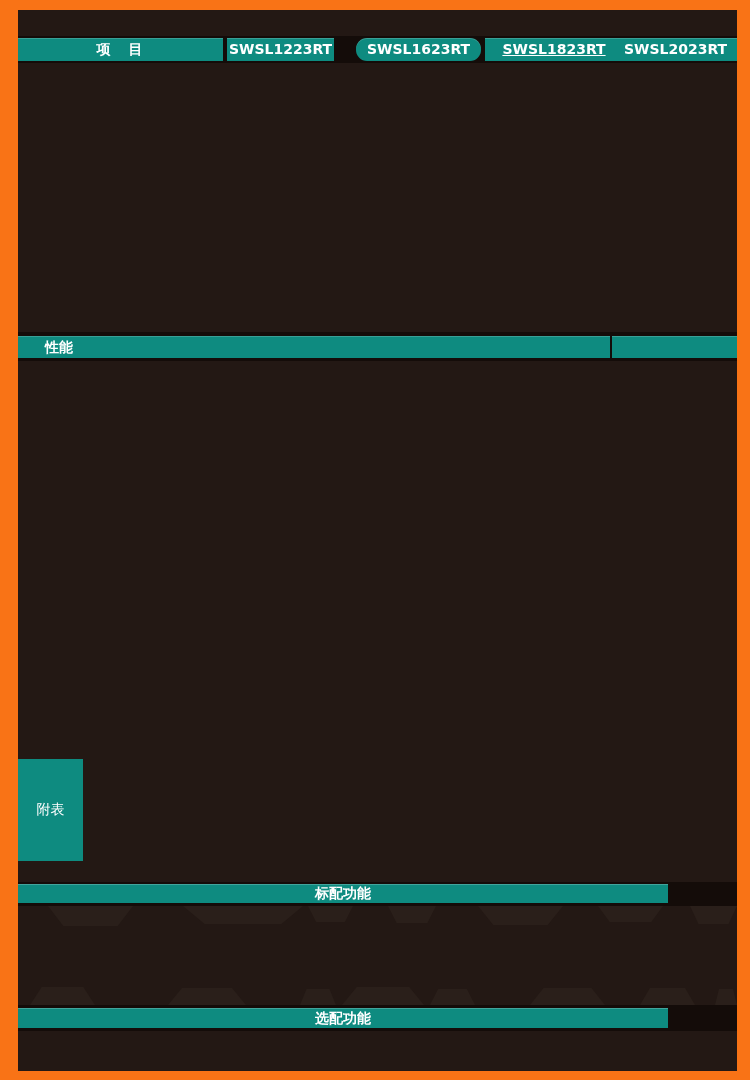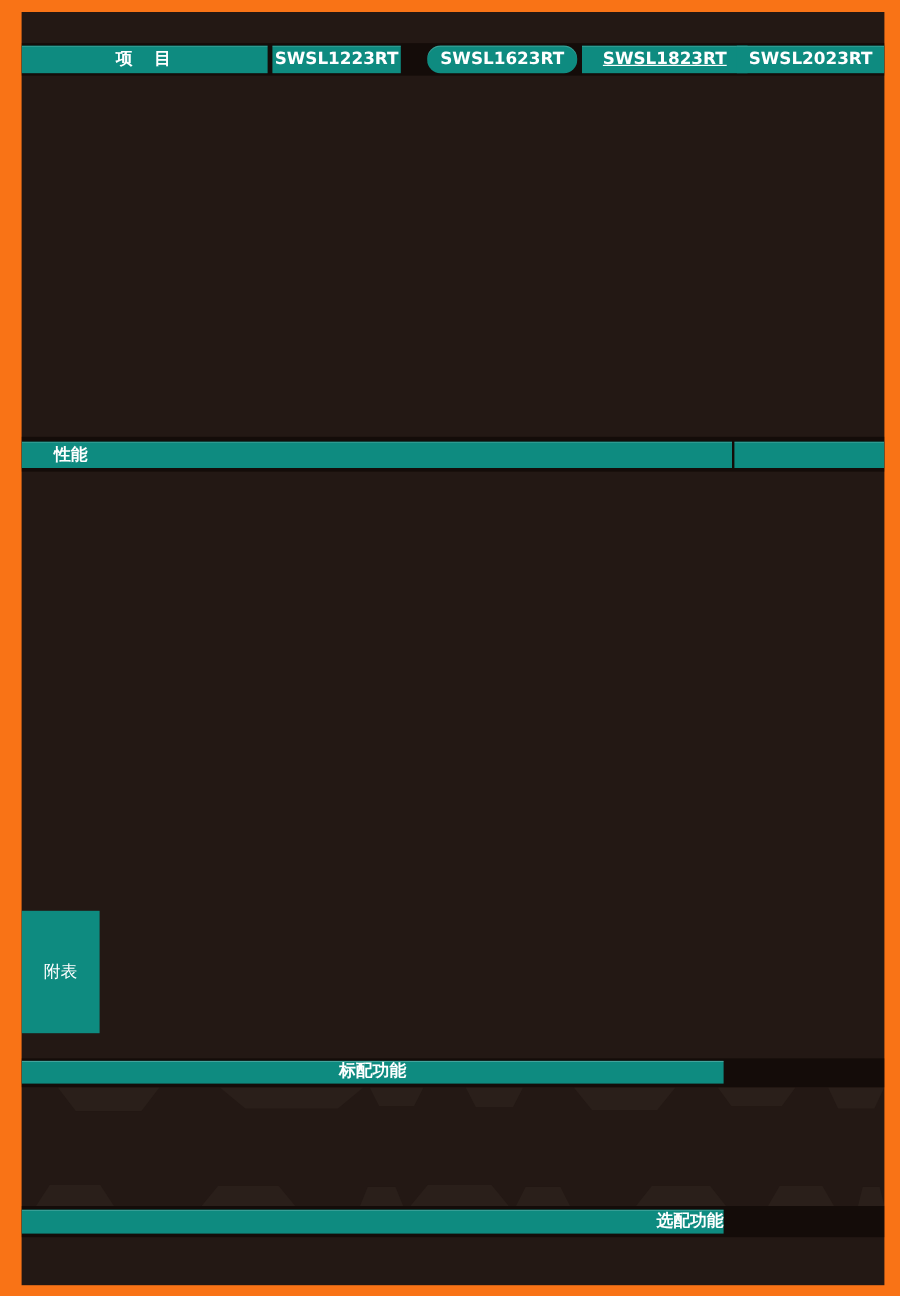--- a/index.html
+++ b/index.html
@@ -53,21 +53,20 @@
   .hc-m3    { left: 467px; width: 138px; text-decoration: underline; }
   .hc-m4    { left: 596px; width: 123px; }
   
   .perf-row {
     position: absolute;
     left: 0;
     top: 322px;
     width: 719px;
     height: 29px;
     background: #140c09;
-    margin-top: 32px;
   }
   .perf-seg {
     position: absolute;
     top: 4px;
     height: 22px;
     background: #0e8b80;
     box-shadow: inset 0 1px 0 rgba(255,255,255,0.18);
   }
   .perf-main { left: 0;     width: 592px; }
   .perf-side { left: 594px; width: 125px; }
@@ -98,30 +97,30 @@
     position: absolute;
     left: 0;
     width: 719px;
     background: #140c09;
   }
   .feature-row.standard { top: 872px; height: 24px; }
   .feature-row.optional { top: 995px; height: 26px; }
   .feature-bar {
     position: absolute;
     left: 0;
-    width: 585px;
+    width: 650px;
     background: #0e8b80;
     box-shadow: inset 0 1px 0 rgba(255,255,255,0.22);
     color: #ffffff;
     font-size: 14px;
     font-weight: bold;
     text-align: center;
   }
   .feature-row.standard .feature-bar { top: 2px; height: 19px; line-height: 19px; }
-  .feature-row.optional .feature-bar { top: 3px; height: 20px; line-height: 20px; text-align: right; }
+  .feature-row.optional .feature-bar { top: 3px; height: 20px; line-height: 20px; }
   
   .sil {
     position: absolute;
     background: #2a1f1a;
   }
   .sil.down { clip-path: polygon(0 0, 100% 0, 82% 100%, 18% 100%); }
   .sil.up   { clip-path: polygon(18% 0, 82% 0, 100% 100%, 0 100%); }
 </style>
 </head>
 <body>

